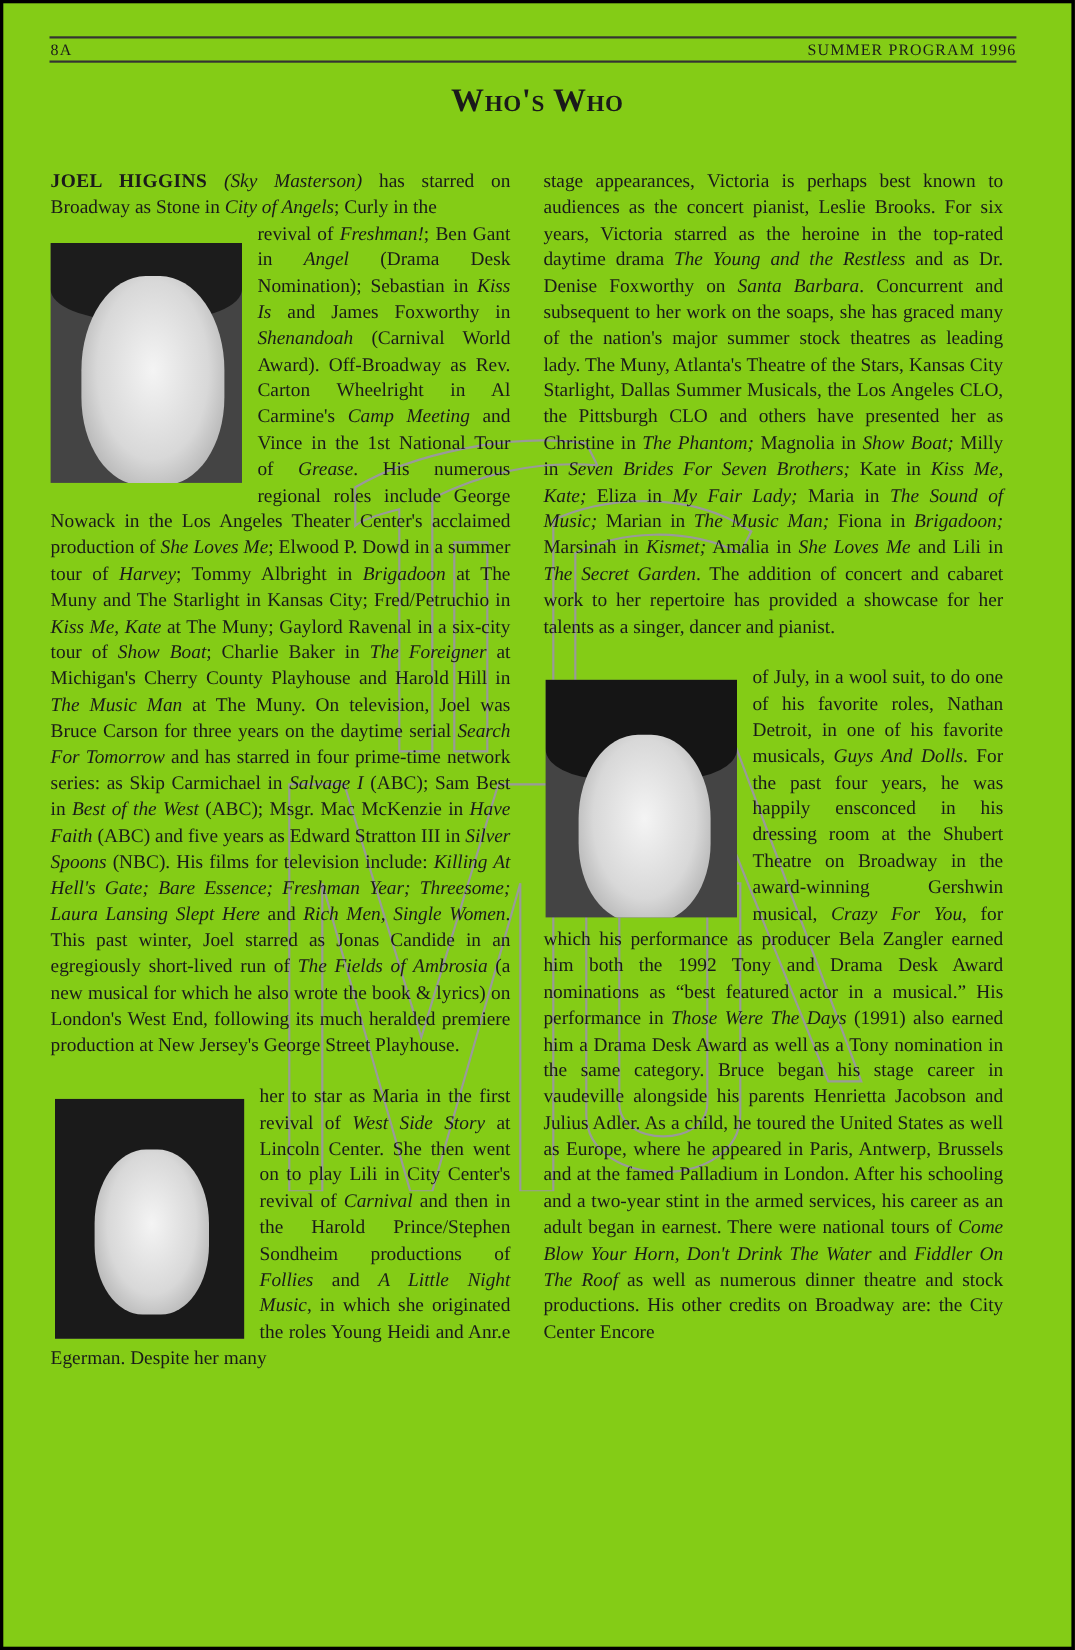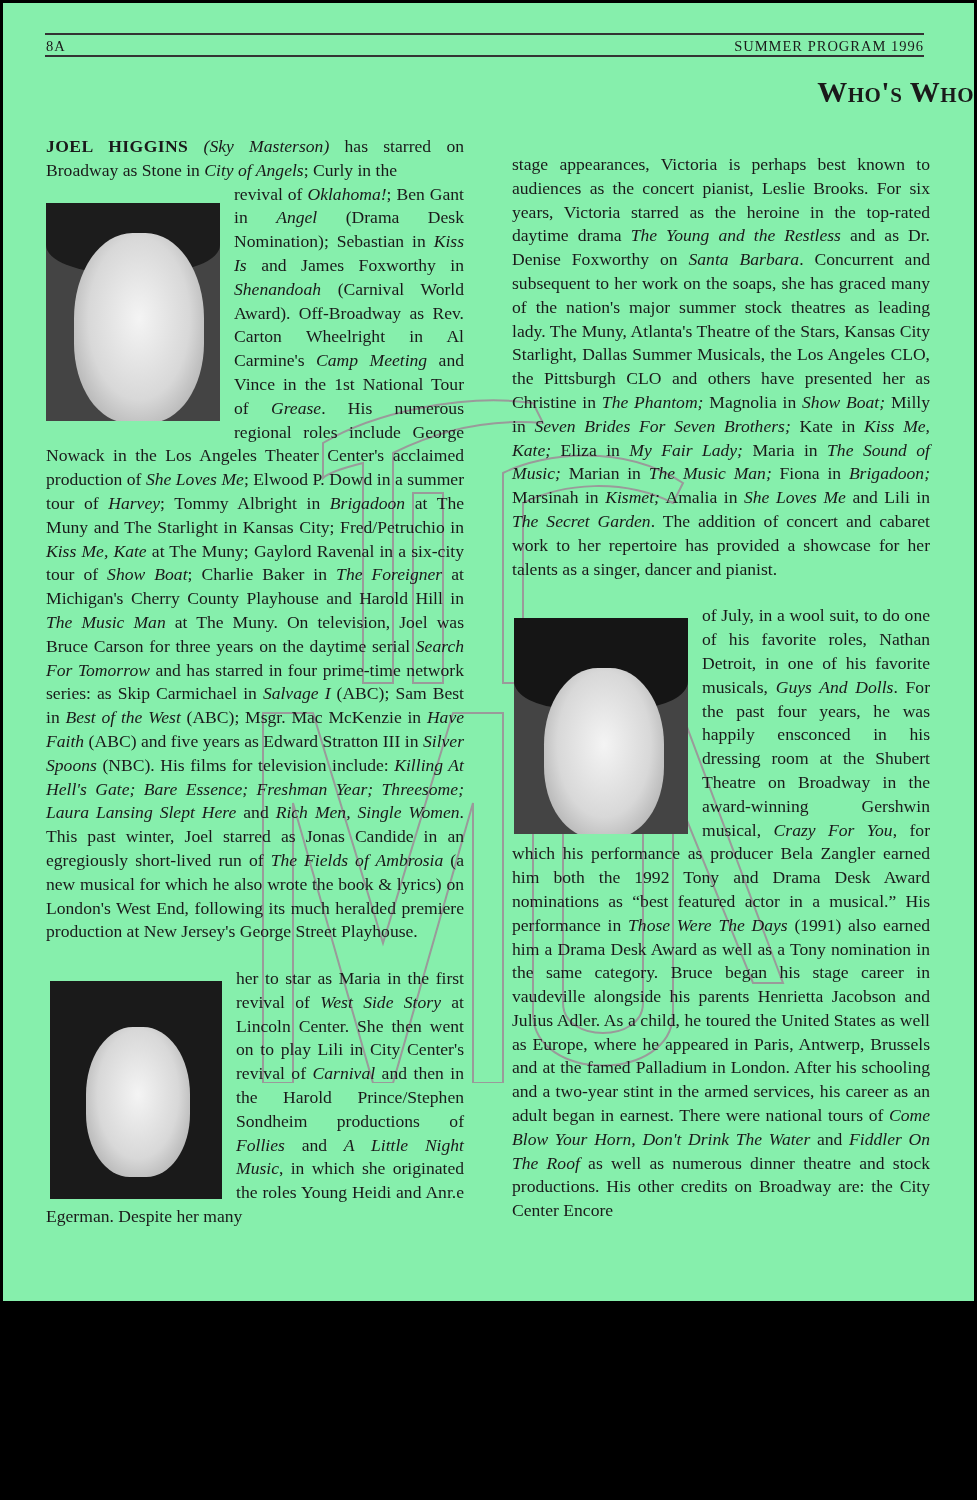--- a/index.html
+++ b/index.html
@@ -1,21 +1,21 @@
 <!DOCTYPE html>
 <html><head>
 <meta charset="utf-8">
 <style>
   html, body { margin:0; padding:0; background:#000; }
   body { width:977px; height:1500px; position:relative; overflow:hidden; }
-  .page { position:absolute; left:3px; top:3px; width:971px; height:1298px; background:#86efac; overflow:hidden; }
+  .page { position:absolute; left:3px; top:3px; width:971px; height:1494px; background:#84cc16; overflow:hidden; }
   .serif { font-family:"Liberation Serif","DejaVu Serif",serif; color:#1a1a1a; }
   .rule { position:absolute; left:42px; width:879px; height:2px; background:#333; }
   .hdr { position:absolute; top:35px; font-size:14.5px; letter-spacing:1px; }
-  .title { position:absolute; top:72px; left:0; width:971px; text-align:right; font-size:30px; font-weight:bold; letter-spacing:0.5px; font-variant:small-caps; }
+  .title { position:absolute; top:72px; left:0; width:971px; text-align:center; font-size:30px; font-weight:bold; letter-spacing:0.5px; font-variant:small-caps; }
   .col { position:absolute; width:418px; font-size:17.6px; line-height:23.8px; text-align:justify; }
   .col p { margin:0; }
   .col .gap { height:23px; }
   .nm { font-weight:bold; letter-spacing:0.4px; }
   i { font-style:italic; }
   .photo { float:left; margin-right:14px; background:#444; position:relative; overflow:hidden; }
   .photo .face { position:absolute; border-radius:45% 45% 42% 42%; background:radial-gradient(ellipse at 50% 45%, #f4f4f4 0%, #d8d8d8 55%, #9a9a9a 100%); }
   .photo .hair { position:absolute; left:0; top:0; right:0; background:#1c1c1c; }
   .wm { position:absolute; left:200px; top:380px; width:600px; height:700px; pointer-events:none; }
 </style>
@@ -35,50 +35,50 @@
     <g fill="none" stroke="#9a9a9a" stroke-width="2">
       <path d="M120 60 C170 30 260 10 330 20 L340 40 C280 35 230 50 190 70 L190 300 L160 300 L160 80 C140 85 125 90 120 95 Z"></path>
       <path d="M210 110 L240 110 L240 300 L210 300 Z"></path>
       <path d="M300 90 C340 70 420 60 480 100 L470 120 C420 95 360 100 320 120 L320 300 L300 300 Z"></path>
       <path d="M60 330 L110 330 L180 560 L250 330 L300 330 L300 700 L270 700 L270 420 L190 700 L170 700 L90 420 L90 700 L60 700 Z"></path>
       <path d="M330 420 L360 420 L360 620 C360 660 440 660 440 620 L440 420 L470 420 L470 630 C470 700 330 700 330 630 Z"></path>
       <path d="M420 280 L460 280 L580 600 L550 600 Z"></path>
     </g>
   </svg>
 
-  <div class="col" style="left:43px; top:132px;">
+  <div class="col" style="left:43px; top:150px;">
     <div>
       <p>
         <span class="nm">JOEL HIGGINS</span>
         <i>(Sky Masterson)</i>
         <span>has starred on Broadway as Stone in </span><i>City of Angels</i><span>; Curly in the</span>
       </p>
       <div class="photo" style="width:174px; height:218px; margin-top:20px; margin-left:0;">
         <div class="hair" style="height:70px; border-radius:0 0 40% 40%;"></div>
         <div class="face" style="left:28px; top:30px; width:130px; height:190px;"></div>
       </div>
       <p>
-        <span>revival of </span><i>Oklahoma!</i><span>; Ben Gant in </span><i>Angel</i><span> (Drama Desk Nomination); Sebastian in </span><i>Kiss Is</i><span> and James Foxworthy in </span><i>Shenandoah</i><span> (Carnival World Award). Off-Broadway as Rev. Carton Wheelright in Al Carmine's </span><i>Camp Meeting</i><span> and Vince in the 1st National Tour of</span>
+        <span>revival of </span><i>Freshman!</i><span>; Ben Gant in </span><i>Angel</i><span> (Drama Desk Nomination); Sebastian in </span><i>Kiss Is</i><span> and James Foxworthy in </span><i>Shenandoah</i><span> (Carnival World Award). Off-Broadway as Rev. Carton Wheelright in Al Carmine's </span><i>Camp Meeting</i><span> and Vince in the 1st National Tour of</span>
         <span class="bodyrun"><i>Grease</i><span>. His numerous regional roles include George Nowack in the Los Angeles Theater Center's acclaimed production of </span><i>She Loves Me</i><span>; Elwood P. Dowd in a summer tour of </span><i>Harvey</i><span>; Tommy Albright in </span><i>Brigadoon</i><span> at The Muny and The Starlight in Kansas City; Fred/Petruchio in </span><i>Kiss Me, Kate</i><span> at The Muny; Gaylord Ravenal in a six-city tour of </span><i>Show Boat</i><span>; Charlie Baker in </span><i>The Foreigner</i><span> at Michigan's Cherry County Playhouse and Harold Hill in </span><i>The Music Man</i><span> at The Muny. On television, Joel was Bruce Carson for three years on the daytime serial </span><i>Search For Tomorrow</i><span> and has starred in four prime-time network series: as Skip Carmichael in </span><i>Salvage I</i><span> (ABC); Sam Best in </span><i>Best of the West</i><span> (ABC); Msgr. Mac McKenzie in </span><i>Have Faith</i><span> (ABC) and five years as  Edward Stratton III in </span><i>Silver Spoons</i><span> (NBC). His films for television include: </span><i>Killing At Hell's Gate; Bare Essence; Freshman Year; Threesome; Laura Lansing Slept Here</i><span> and </span><i>Rich Men, Single Women</i><span>. This past winter, Joel starred as Jonas Candide in an egregiously short-lived run of </span><i>The Fields of Ambrosia</i><span> (a new musical for which he also wrote the book &amp; lyrics) on London's West End, following its much heralded premiere production at New Jersey's George Street Playhouse.</span></span>
       </p>
     </div>
     <div class="gap"></div>
     <div>
       <div class="photo" style="width:172px; height:218px; margin-top:14px; margin-left:4px;">
         <div class="hair" style="height:218px; background:#1a1a1a;"></div>
         <div class="face" style="left:36px; top:46px; width:104px; height:150px;"></div>
       </div>
       <p>
         <span class="bodyrun"><span>her to star as Maria in the first revival of </span><i>West Side Story</i><span> at Lincoln Center. She then went on to play Lili in City Center's revival of </span><i>Carnival</i><span> and then in the Harold Prince/Stephen Sondheim productions of </span><i>Follies</i><span> and </span><i>A Little Night Music</i><span>, in which she originated the roles Young</span></span>
         <span class="bodyrun"><span>Heidi and Anr.e Egerman. Despite her many </span></span>
       </p>
     </div>
   </div>
 
-  <div class="col" style="left:509px; top:150px;">
+  <div class="col" style="left:491px; top:150px;">
     <p><span class="bodyrun"><span>stage appearances, Victoria is perhaps best known to audiences as the concert pianist, Leslie Brooks. For six years, Victoria starred as the heroine in the top-rated daytime drama </span><i>The Young and the Restless</i><span> and as Dr. Denise Foxworthy on </span><i>Santa Barbara</i><span>. Concurrent and subsequent to her work on the soaps, she has graced many of the nation's major summer stock theatres as leading lady. The Muny, Atlanta's Theatre of the Stars, Kansas City Starlight, Dallas Summer Musicals, the Los Angeles CLO, the Pittsburgh CLO and others have presented her as Christine in </span><i>The Phantom;</i><span> Magnolia in </span><i>Show Boat;</i><span> Milly in </span><i>Seven Brides For Seven Brothers;</i><span> Kate in </span><i>Kiss Me, Kate;</i><span> Eliza in </span><i>My Fair Lady;</i><span> Maria in </span><i>The Sound of Music;</i><span> Marian in </span><i>The Music Man;</i><span> Fiona in </span><i>Brigadoon;</i><span> Marsinah in </span><i>Kismet;</i><span> Amalia in </span><i>She Loves Me</i><span> and Lili in </span><i>The Secret Garden</i><span>. The addition of concert and cabaret work to her repertoire has provided a showcase for her talents as a singer, dancer and pianist.</span></span></p>
     <div class="gap"></div>
     <div>
       <div class="photo" style="width:174px; height:216px; margin-top:14px; margin-left:2px;">
         <div class="hair" style="height:90px; background:#151515; border-radius:0 0 30% 30%;"></div>
         <div class="face" style="left:30px; top:50px; width:120px; height:170px;"></div>
       </div>
       <p>
         <span class="bodyrun"><span>of July, in a wool suit, to do one of his favorite roles, Nathan Detroit, in one of his favorite musicals, </span><i>Guys And Dolls</i><span>. For the past four years, he was happily ensconced in his dressing room at the Shubert Theatre on Broadway in the award-winning Gershwin musical, </span><i>Crazy For You</i><span>, for</span></span>
         <span class="bodyrun"><span>which his performance as producer Bela Zangler earned him both the 1992 Tony and Drama Desk Award nominations as “best featured actor in a musical.” His performance in </span><i>Those Were The Days</i><span> (1991) also earned him a Drama Desk Award as well as a Tony nomination in the same category. Bruce began his stage career in vaudeville alongside his parents Henrietta Jacobson and Julius Adler. As a child, he toured the United States as well as Europe, where he appeared in Paris, Antwerp, Brussels and at the famed Palladium in London. After his schooling and a two-year stint in the armed services, his career as an adult began in earnest. There were national tours of </span><i>Come Blow Your Horn, Don't Drink The Water</i><span> and </span><i>Fiddler On The Roof</i><span> as well as numerous dinner theatre and stock productions. His other credits on Broadway are: the City Center Encore</span></span>

